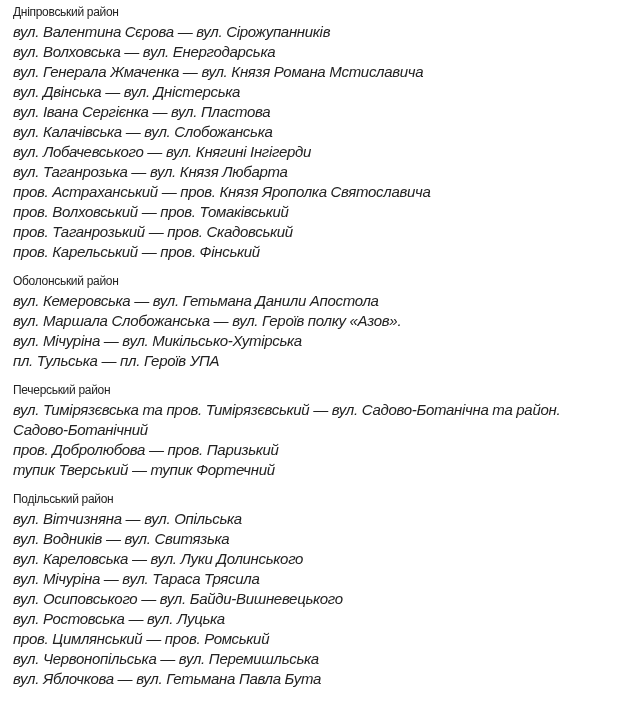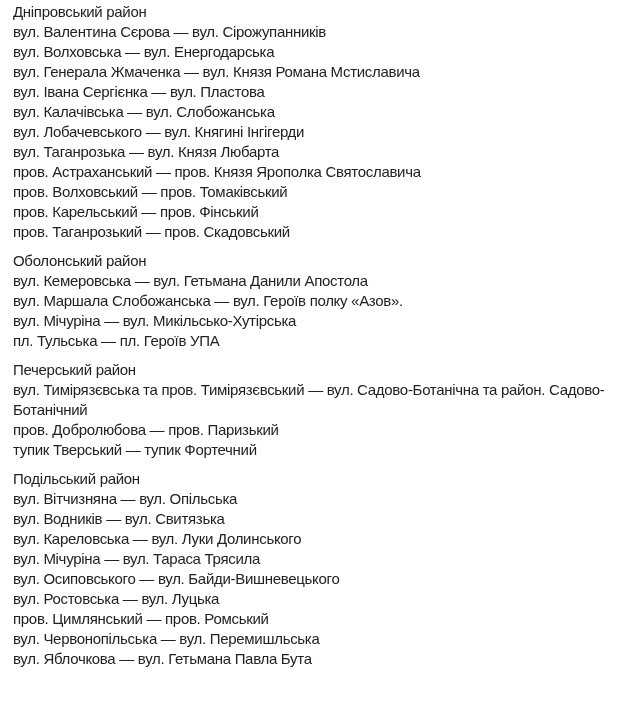--- a/index.html
+++ b/index.html
@@ -21,59 +21,61 @@
     overflow: hidden;
   }
   .district {
     margin: 0 0 9px 0;
   }
   .district:last-child {
     margin-bottom: 0;
   }
   .district-heading {
     margin: 0;
-    font-size: 15px;
+    font-size: 12px;
     font-weight: 400;
     line-height: 20px;
   }
   .street-item {
     margin: 0;
     line-height: 20px;
+    font-style: italic;
   }
 </style>
 </head>
 <body>
 
 <div class="page" style="color: rgb(34, 34, 34); background: rgb(255, 255, 255);">
   <div id="sections-root">
   <section class="district">
     <h2 class="district-heading">Дніпровський район</h2>
 
   <p class="street-item">вул. Валентина Сєрова — вул. Сірожупанників</p>
 
   <p class="street-item">вул. Волховська — вул. Енергодарська</p>
 
   <p class="street-item">вул. Генерала Жмаченка — вул. Князя Романа Мстиславича</p>
 
+  <p class="street-item">вул. Двінська — вул. Дністерська</p>
 
   <p class="street-item">вул. Івана Сергієнка — вул. Пластова</p>
 
   <p class="street-item">вул. Калачівська — вул. Слобожанська</p>
 
   <p class="street-item">вул. Лобачевського — вул. Княгині Інгігерди</p>
 
   <p class="street-item">вул. Таганрозька — вул. Князя Любарта</p>
 
   <p class="street-item">пров. Астраханський — пров. Князя Ярополка Святославича</p>
 
   <p class="street-item">пров. Волховський — пров. Томаківський</p>
 
+  <p class="street-item">пров. Таганрозький — пров. Скадовський</p>
+
   <p class="street-item">пров. Карельський — пров. Фінський</p>
-
-  <p class="street-item">пров. Таганрозький — пров. Скадовський</p>
 </section>
 
   <section class="district">
     <h2 class="district-heading">Оболонський район</h2>
 
   <p class="street-item">вул. Кемеровська — вул. Гетьмана Данили Апостола</p>
 
   <p class="street-item">вул. Маршала Слобожанська — вул. Героїв полку «Азов».</p>
 
   <p class="street-item">вул. Мічуріна — вул. Микільсько-Хутірська</p>

